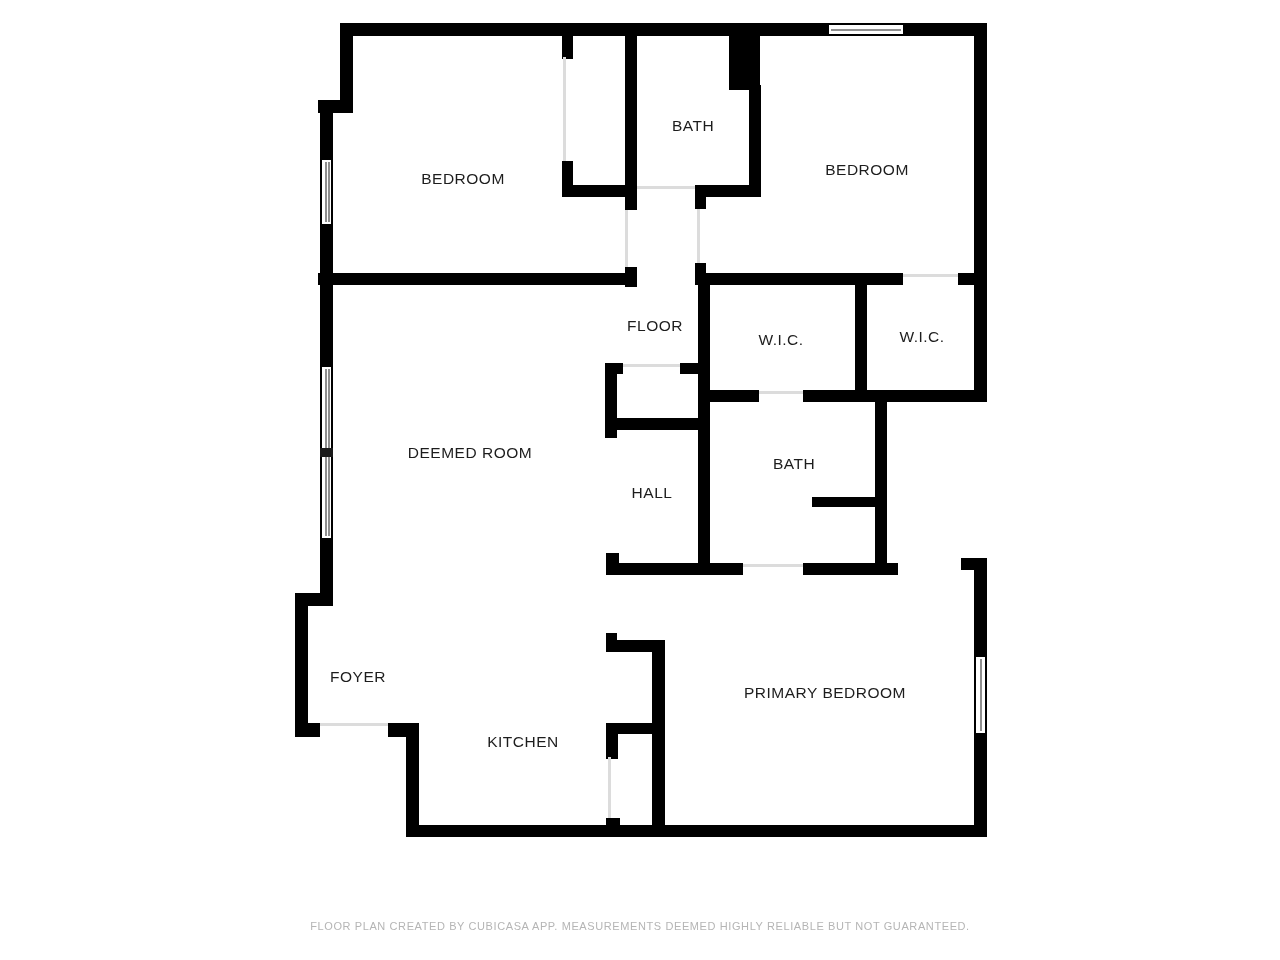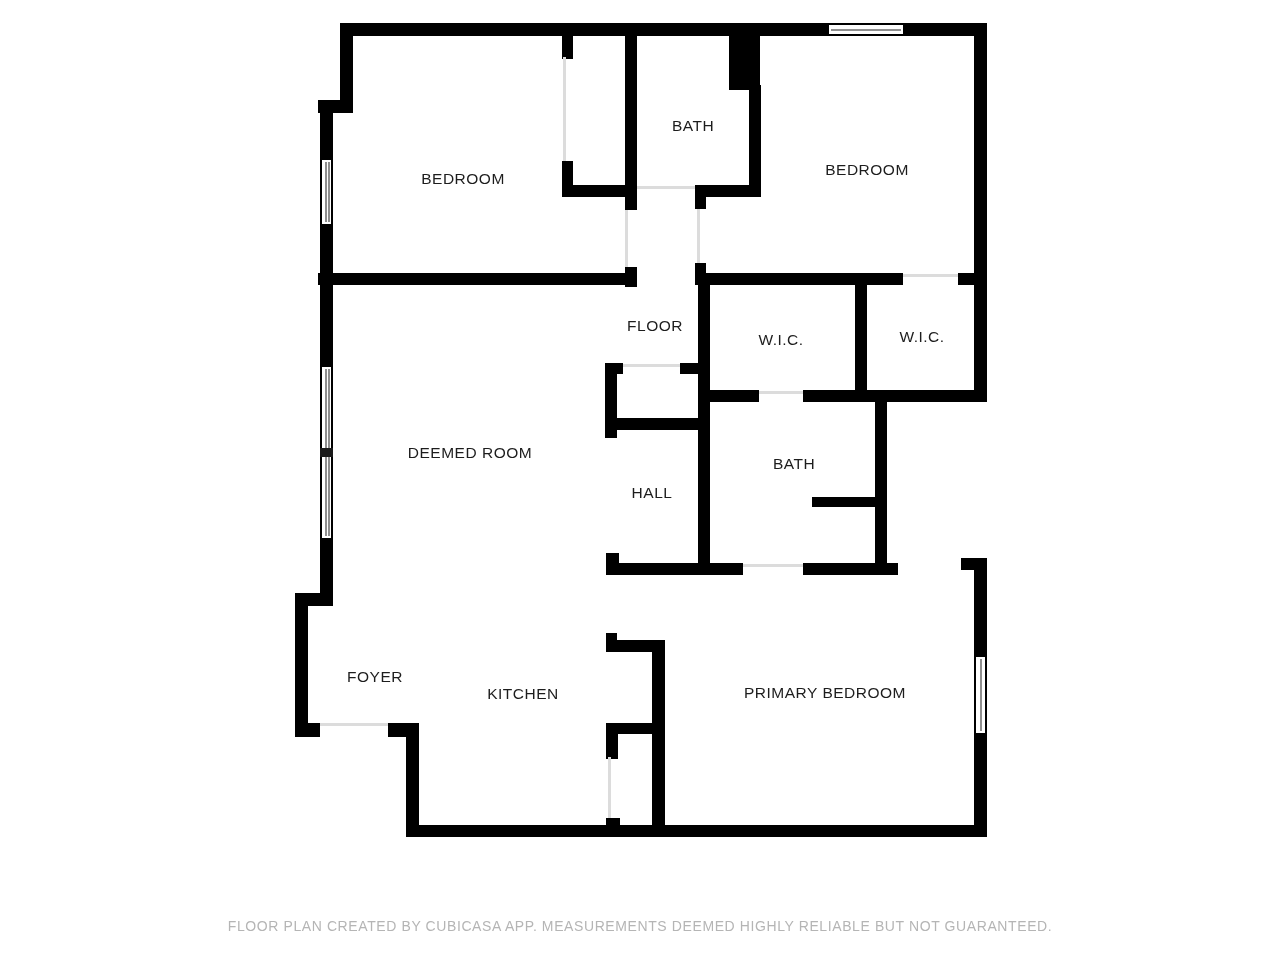--- a/index.html
+++ b/index.html
@@ -9,21 +9,21 @@
   .door-line{position:absolute;background:#dcdcdc;}
   .window{position:absolute;background:#fff;box-sizing:border-box;}
   .window.v{border-left:2px solid #000;border-right:2px solid #000;}
   .window.h{border-top:2px solid #000;border-bottom:2px solid #000;}
   .w-tick{position:absolute;background:#000;}
   .w-pane{position:absolute;background:#8f8f8f;}
   .w-div{position:absolute;background:#1a1a1a;}
   .room-label{position:absolute;transform:translate(-50%,-50%);
               font-size:15.5px;letter-spacing:.5px;color:#1d1d1d;white-space:nowrap;}
   .footer-note{position:absolute;transform:translate(-50%,-50%);
-               font-size:14px;letter-spacing:.6px;color:#b5b5b5;white-space:nowrap;}
+               font-size:11px;letter-spacing:.6px;color:#b5b5b5;white-space:nowrap;}
 </style>
 </head>
 <body>
 
 <div id="stage">
   <div id="plan-layer">
       <div class="wall" style="left: 340px; top: 23px; width: 487px; height: 13px;"></div>
       <div class="wall" style="left: 905px; top: 23px; width: 82px; height: 13px;"></div>
       <div class="wall" style="left: 974px; top: 23px; width: 13px; height: 379px;"></div>
       <div class="wall" style="left: 855px; top: 390px; width: 132px; height: 12px;"></div>
@@ -108,18 +108,18 @@
       </div>
       <div class="room-label" style="left: 463px; top: 179px;">BEDROOM</div>
       <div class="room-label" style="left: 693px; top: 126px;">BATH</div>
       <div class="room-label" style="left: 867px; top: 170px;">BEDROOM</div>
       <div class="room-label" style="left: 655px; top: 326px;">FLOOR</div>
       <div class="room-label" style="left: 781px; top: 340px;">W.I.C.</div>
       <div class="room-label" style="left: 922px; top: 337px;">W.I.C.</div>
       <div class="room-label" style="left: 470px; top: 453px;">DEEMED ROOM</div>
       <div class="room-label" style="left: 652px; top: 493px;">HALL</div>
       <div class="room-label" style="left: 794px; top: 464px;">BATH</div>
-      <div class="room-label" style="left: 375px; top: 677px;">FOYER</div>
-      <div class="room-label" style="left: 523px; top: 694px;">KITCHEN</div>
+      <div class="room-label" style="left: 358px; top: 677px;">FOYER</div>
+      <div class="room-label" style="left: 523px; top: 742px;">KITCHEN</div>
       <div class="room-label" style="left: 825px; top: 693px;">PRIMARY BEDROOM</div>
     </div>
   <div class="footer-note" id="footer-note" style="left: 640px; top: 926px;">FLOOR PLAN CREATED BY CUBICASA APP. MEASUREMENTS DEEMED HIGHLY RELIABLE BUT NOT GUARANTEED.</div>
 </div>
 
 </body></html>

